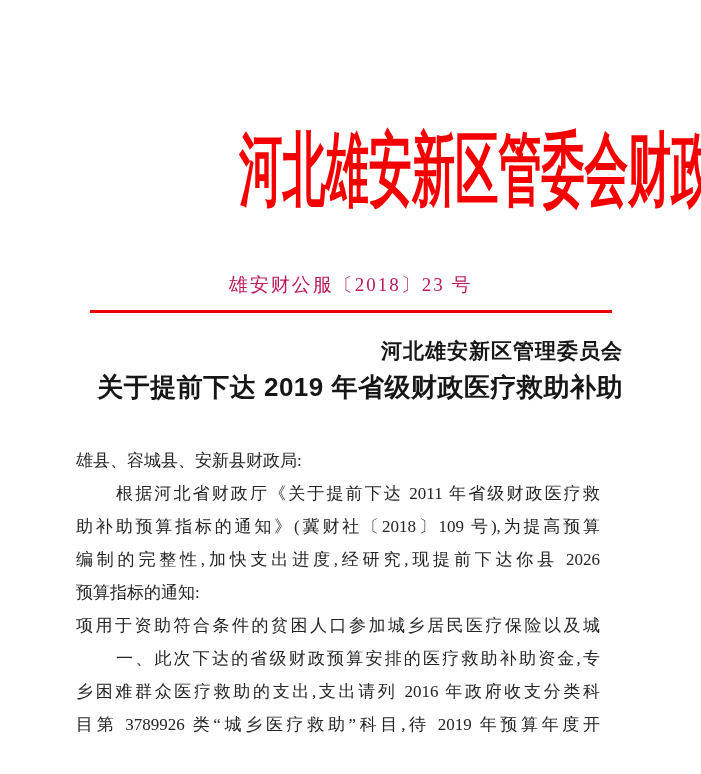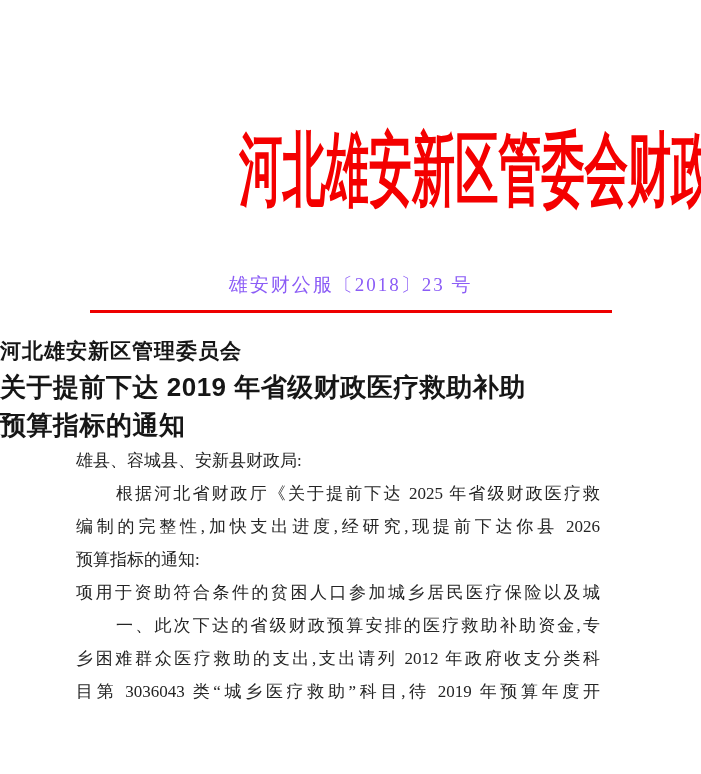--- a/index.html
+++ b/index.html
@@ -40,38 +40,38 @@
   
   .doc-number {
     position: absolute;
     top: 272px;
     left: 0;
     width: 701px;
     text-align: center;
     font-size: 19px;
     line-height: 26px;
     letter-spacing: 2px;
-    color: #8b5cf6;
+    color: #be185d;
   }
   
   .red-rule {
     position: absolute;
     top: 310px;
     left: 90px;
     width: 522px;
     height: 3px;
     background: #ee0000;
   }
   
   .doc-title {
     position: absolute;
     top: 334px;
     left: 0;
     width: 623px;
-    text-align: left;
+    text-align: right;
     font-family: "Liberation Sans", "DejaVu Sans", sans-serif;
     font-weight: 700;
     color: #161616;
   }
   .doc-title .t1 {
     font-size: 21px;
     line-height: 34px;
     letter-spacing: 1px;
   }
   .doc-title .t2, .doc-title .t3 {
@@ -112,27 +112,27 @@
     <span class="banner-text">河北雄安新区管委会财政文件</span>
   </div>
 
   <div class="doc-number">雄安财公服〔2018〕23 号</div>
 
   <div class="red-rule"></div>
 
   <div class="doc-title">
     <div class="t1">河北雄安新区管理委员会</div>
     <div class="t2">关于提前下达 2019 年省级财政医疗救助补助</div>
-    <div class="t3">预算指标的通知</div>
   </div>
 
   <div class="body-text">
     <div class="line">雄县、容城县、安新县财政局:</div>
-    <div class="line j ind">根据河北省财政厅《关于提前下达 2025 年省级财政医疗救</div>
+    <div class="line j ind">根据河北省财政厅《关于提前下达 2011 年省级财政医疗救</div>
+    <div class="line j">助补助预算指标的通知》(冀财社〔2018〕109 号),为提高预算</div>
     <div class="line j">编制的完整性,加快支出进度,经研究,现提前下达你县 2026</div>
     <div class="line">预算指标的通知:</div>
     <div class="line j">项用于资助符合条件的贫困人口参加城乡居民医疗保险以及城</div>
     <div class="line j ind">一、此次下达的省级财政预算安排的医疗救助补助资金,专</div>
-    <div class="line j">乡困难群众医疗救助的支出,支出请列 2012 年政府收支分类科</div>
-    <div class="line j">目第 3036043 类“城乡医疗救助”科目,待 2019 年预算年度开</div>
+    <div class="line j">乡困难群众医疗救助的支出,支出请列 2016 年政府收支分类科</div>
+    <div class="line j">目第 3789926 类“城乡医疗救助”科目,待 2019 年预算年度开</div>
   </div>
 
 </div>
 
 </body></html>

